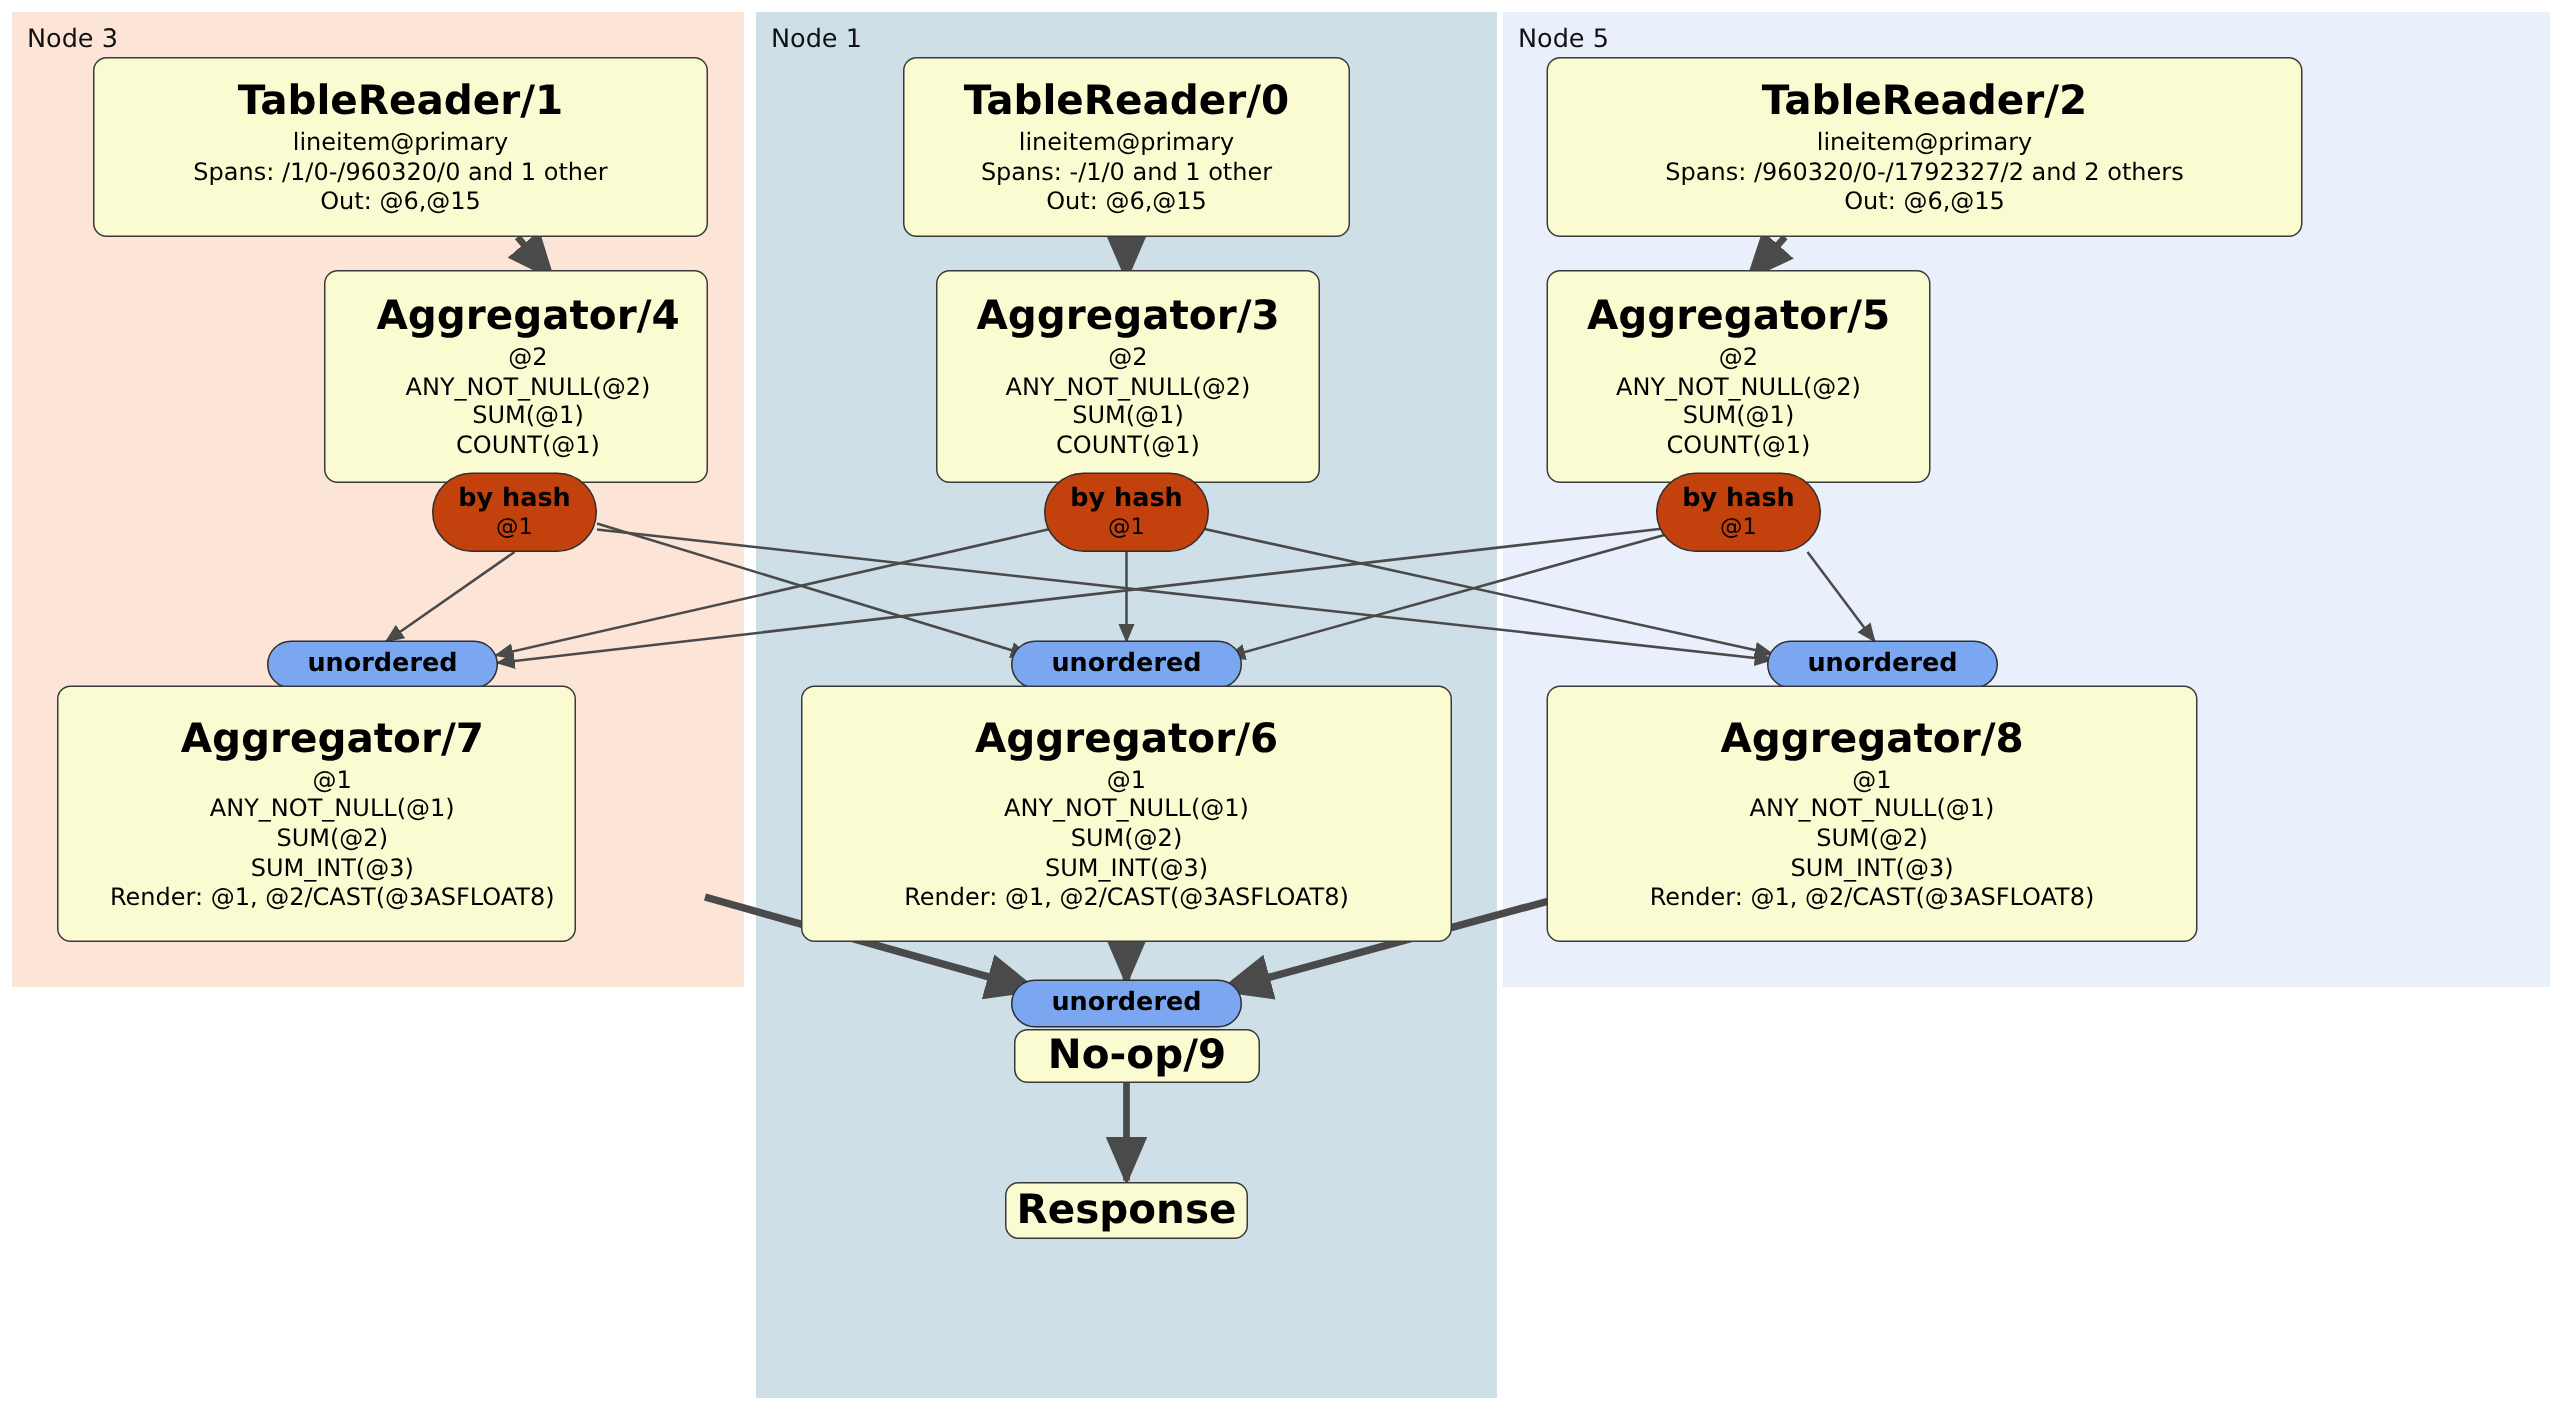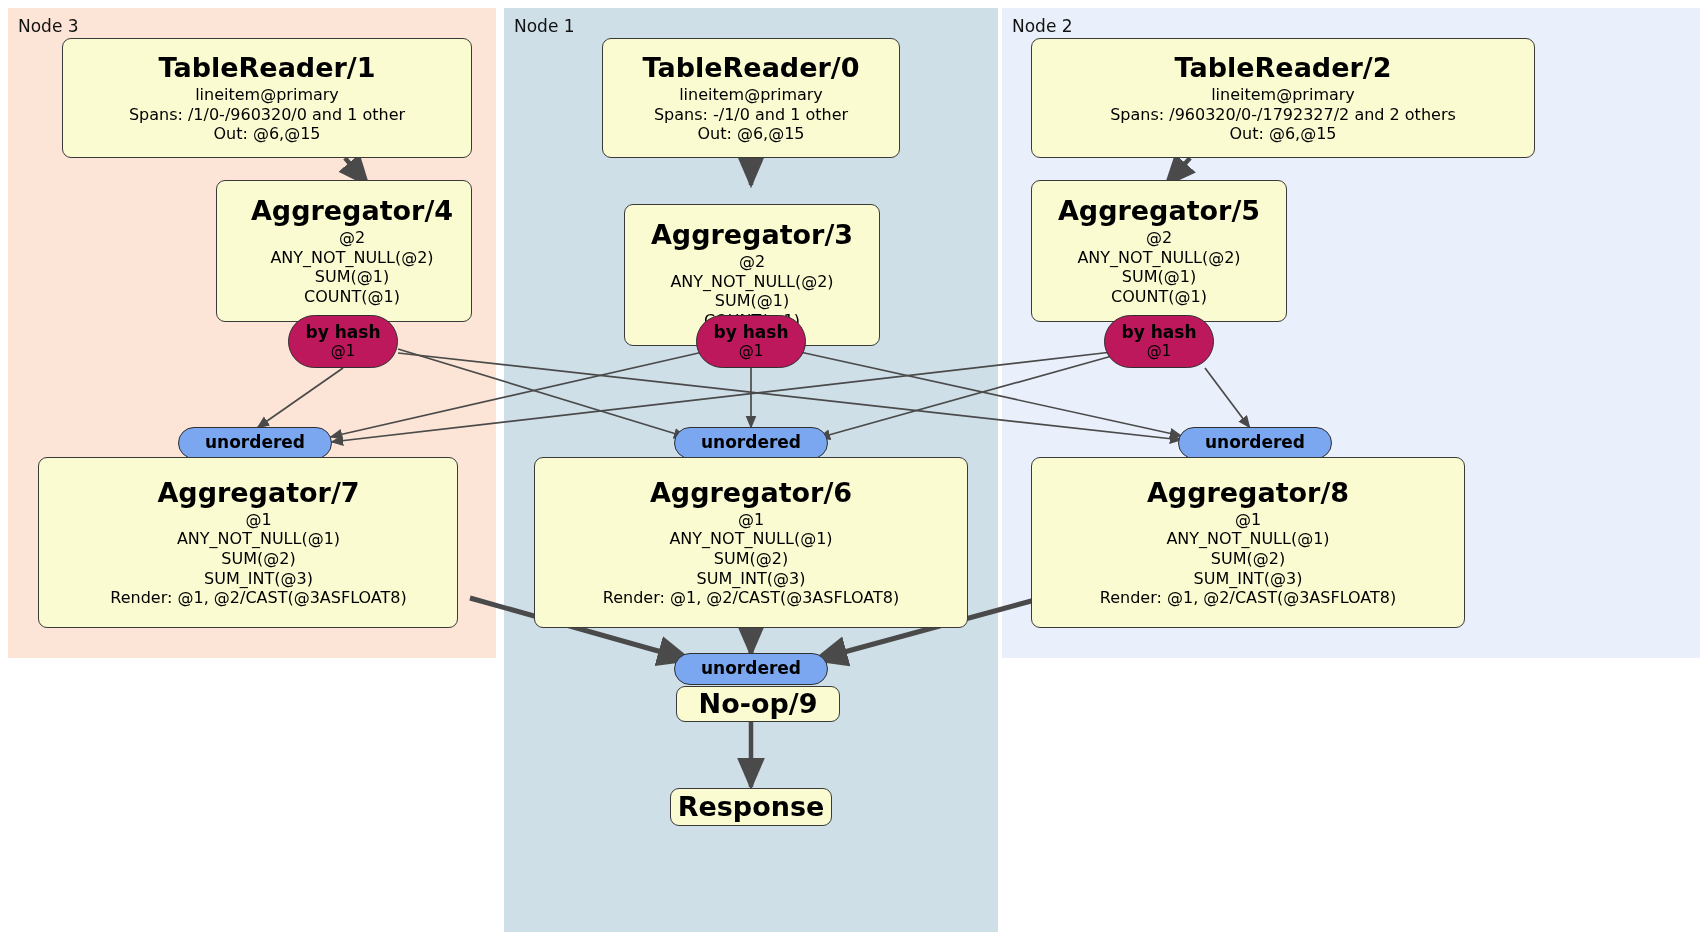--- a/index.html
+++ b/index.html
@@ -20,41 +20,41 @@
        border:1.6px solid #3a3a3a;border-radius:9px;
        display:flex;flex-direction:column;align-items:center;
        justify-content:center;text-align:center;color:#000;}
   .box .title{font-weight:bold;font-size:27px;line-height:1.22;}
   .box .ln{font-size:16px;line-height:1.23;white-space:nowrap;}
 
   
   .pill{position:absolute;box-sizing:border-box;border:1.6px solid #2f2f2f;
         border-radius:999px;display:flex;flex-direction:column;
         align-items:center;justify-content:center;text-align:center;color:#000;}
-  .pill.hash{background:#be185d;}
+  .pill.hash{background:#c2410c;}
   .pill.ord{background:#7aa7f0;}
   .pill .p1{font-weight:bold;font-size:17px;line-height:1.15;}
   .pill .p2{font-size:15px;line-height:1.15;}
 
   #edges{position:absolute;left:0;top:0;width:1708px;height:940px;
          pointer-events:none;}
 </style>
 </head>
 <body>
 
 <div id="canvas">
 
   <div class="cluster" id="cluster-node3">
     <span class="cluster-label" style="left:10px;top:10px;">Node 3</span>
   </div>
   <div class="cluster" id="cluster-node1">
     <span class="cluster-label" style="left:10px;top:10px;">Node 1</span>
   </div>
   <div class="cluster" id="cluster-node2">
-    <span class="cluster-label" style="left:10px;top:10px;">Node 2</span>
+    <span class="cluster-label" style="left:10px;top:10px;">Node 5</span>
   </div>
 
   <svg id="edges" viewBox="0 0 1708 940" xmlns="http://www.w3.org/2000/svg">
     <defs>
       <marker id="ah" markerWidth="9" markerHeight="9" refX="7.2" refY="3.2" orient="auto" markerUnits="strokeWidth">
         <path d="M0,0 L7.6,3.2 L0,6.4 z" fill="#4a4a4a"></path>
       </marker>
       <marker id="ahT" markerWidth="11" markerHeight="11" refX="6.5" refY="3.1" orient="auto" markerUnits="strokeWidth">
         <path d="M0,0 L7.2,3.1 L0,6.2 z" fill="#4a4a4a"></path>
       </marker>
@@ -105,21 +105,21 @@
   </div>
 
   <div class="box" id="agg4" style="left:216px;top:180px;width:256px;height:142px;padding-left:16px;">
     <div class="title">Aggregator/4</div>
     <div class="ln">@2</div>
     <div class="ln">ANY_NOT_NULL(@2)</div>
     <div class="ln">SUM(@1)</div>
     <div class="ln">COUNT(@1)</div>
   </div>
 
-  <div class="box" id="agg3" style="left:624px;top:180px;width:256px;height:142px;margin-top:24px;">
+  <div class="box" id="agg3" style="left:624px;top:180px;width:256px;height:142px;">
     <div class="title">Aggregator/3</div>
     <div class="ln">@2</div>
     <div class="ln">ANY_NOT_NULL(@2)</div>
     <div class="ln">SUM(@1)</div>
     <div class="ln">COUNT(@1)</div>
   </div>
 
   <div class="box" id="agg5" style="left:1031px;top:180px;width:256px;height:142px;">
     <div class="title">Aggregator/5</div>
     <div class="ln">@2</div>
@@ -144,21 +144,21 @@
   <div class="pill ord" style="left:178px;top:427px;width:154px;height:32px;">
     <div class="p1">unordered</div>
   </div>
   <div class="pill ord" style="left:674px;top:427px;width:154px;height:32px;">
     <div class="p1">unordered</div>
   </div>
   <div class="pill ord" style="left:1178px;top:427px;width:154px;height:32px;">
     <div class="p1">unordered</div>
   </div>
 
-  <div class="box" id="agg7" style="left:38px;top:457px;width:420px;height:171px;padding-left:21px;">
+  <div class="box" id="agg7" style="left:38px;top:457px;width:346px;height:171px;padding-left:21px;">
     <div class="title">Aggregator/7</div>
     <div class="ln">@1</div>
     <div class="ln">ANY_NOT_NULL(@1)</div>
     <div class="ln">SUM(@2)</div>
     <div class="ln">SUM_INT(@3)</div>
     <div class="ln">Render: @1, @2/CAST(@3ASFLOAT8)</div>
   </div>
 
   <div class="box" id="agg6" style="left:534px;top:457px;width:434px;height:171px;">
     <div class="title">Aggregator/6</div>

